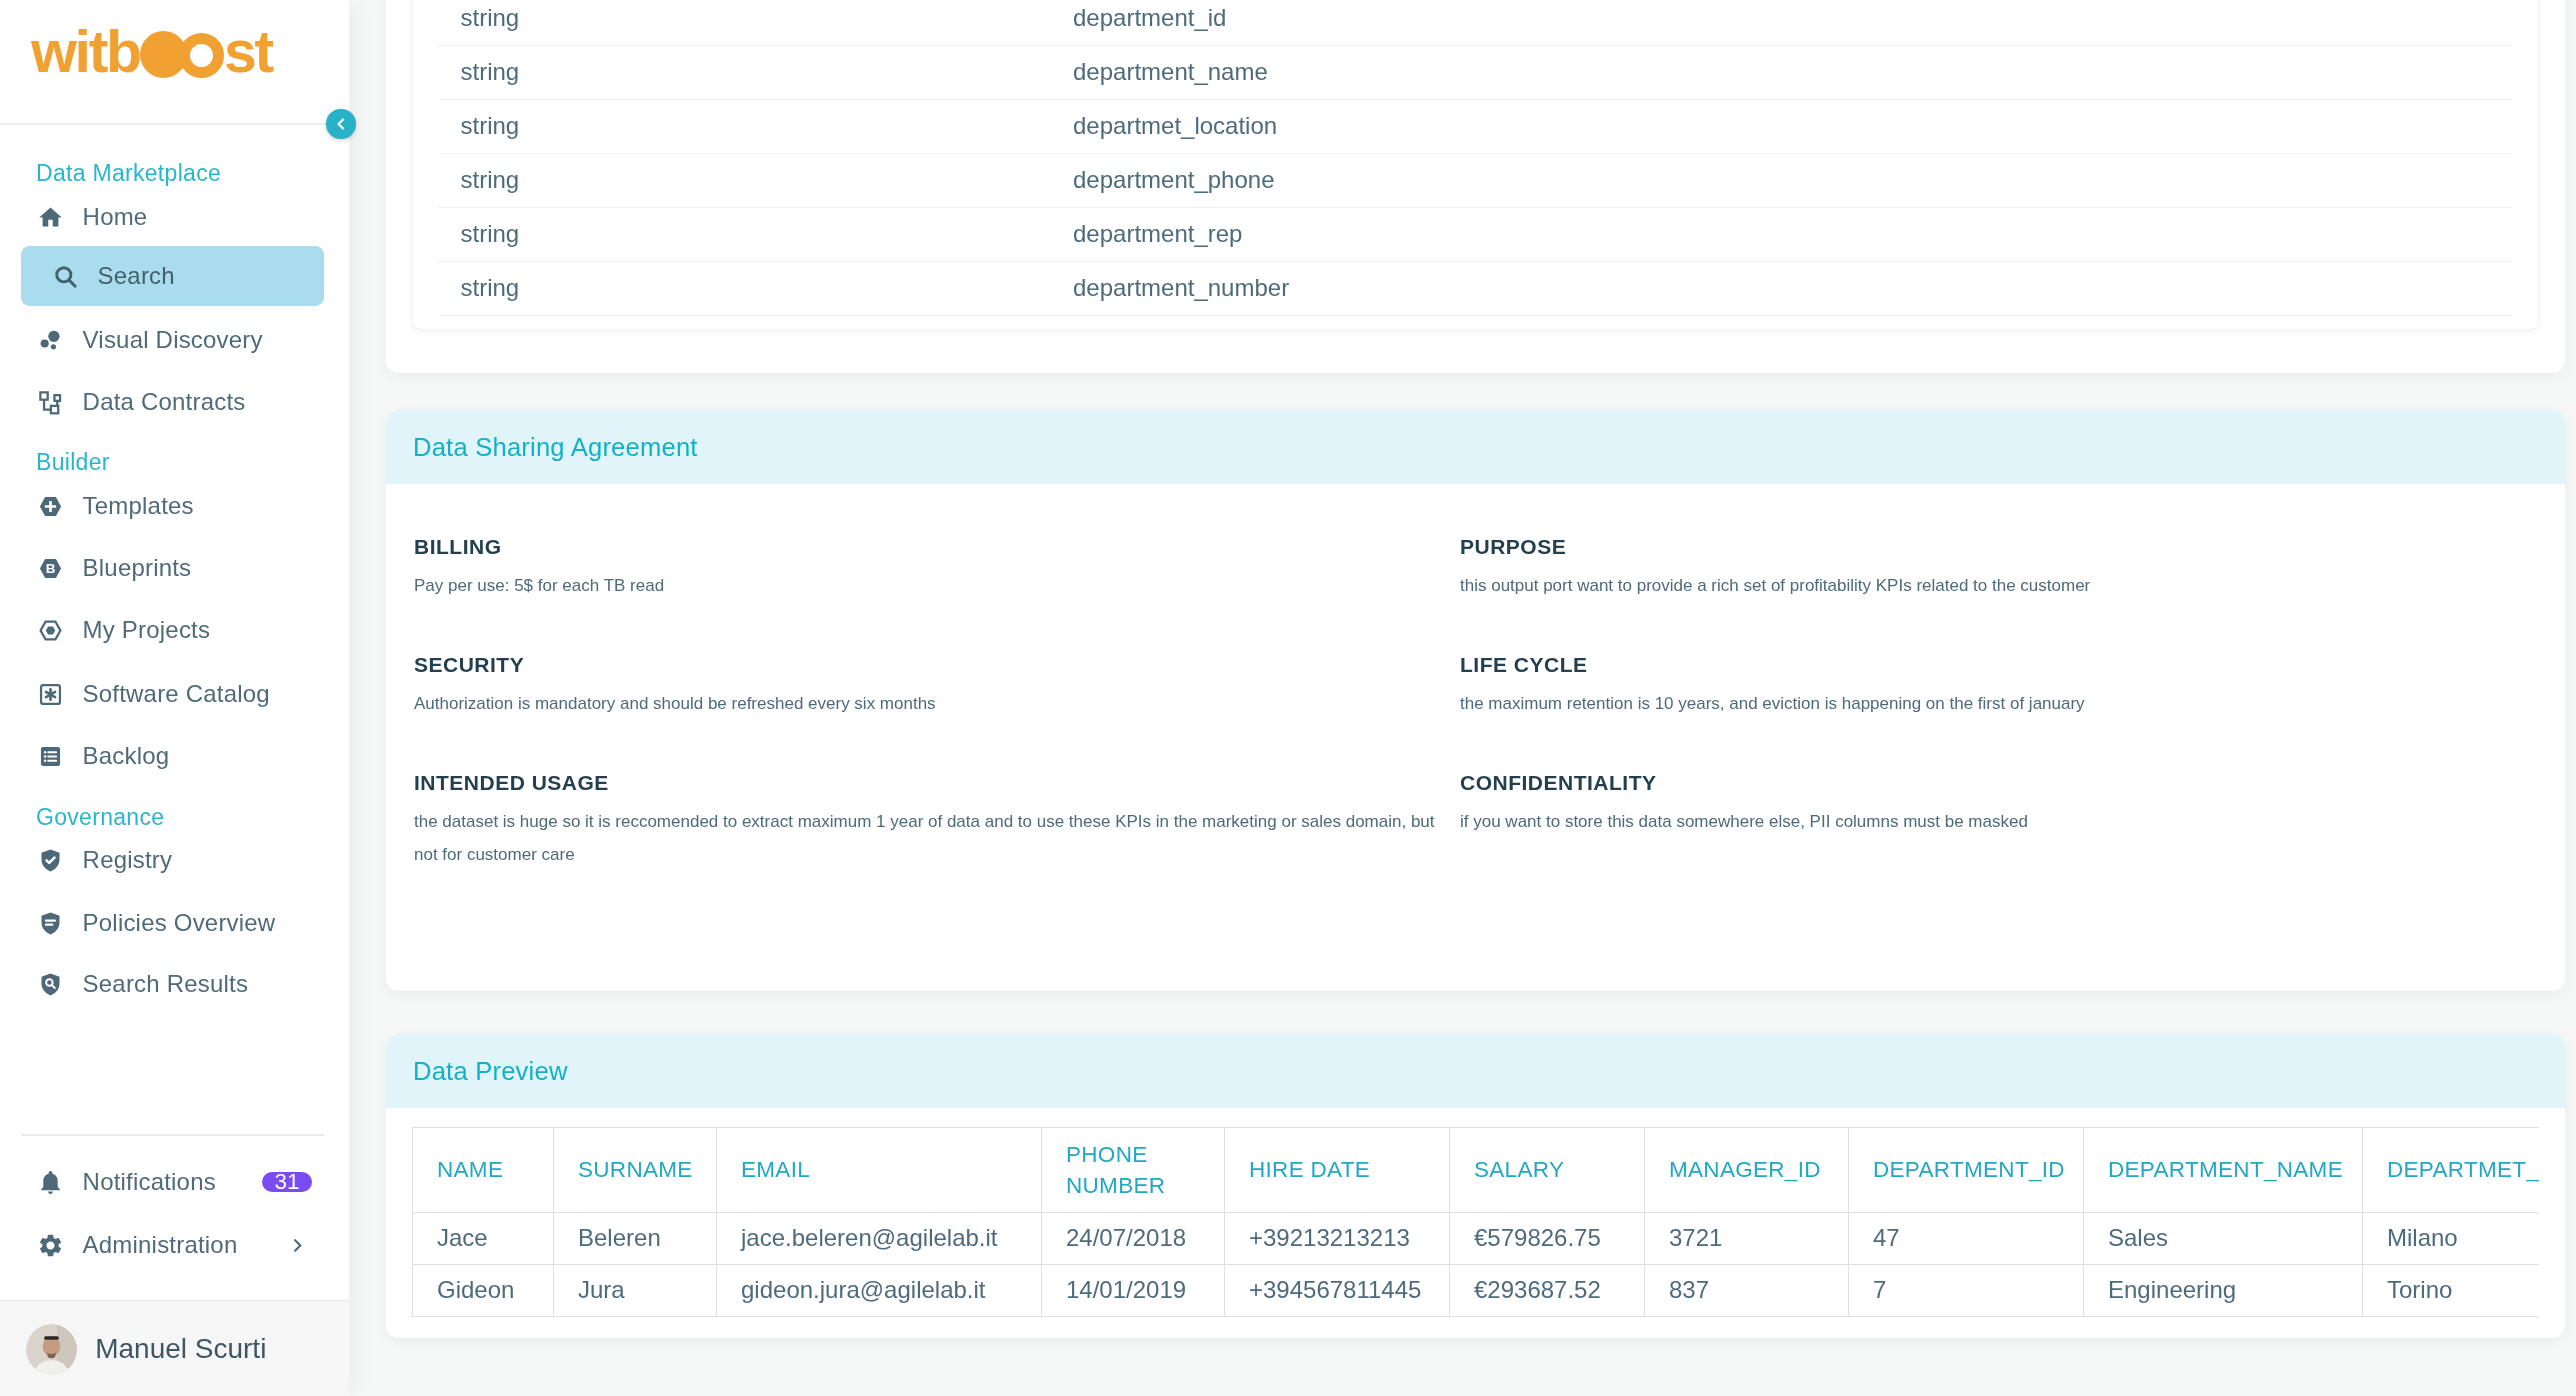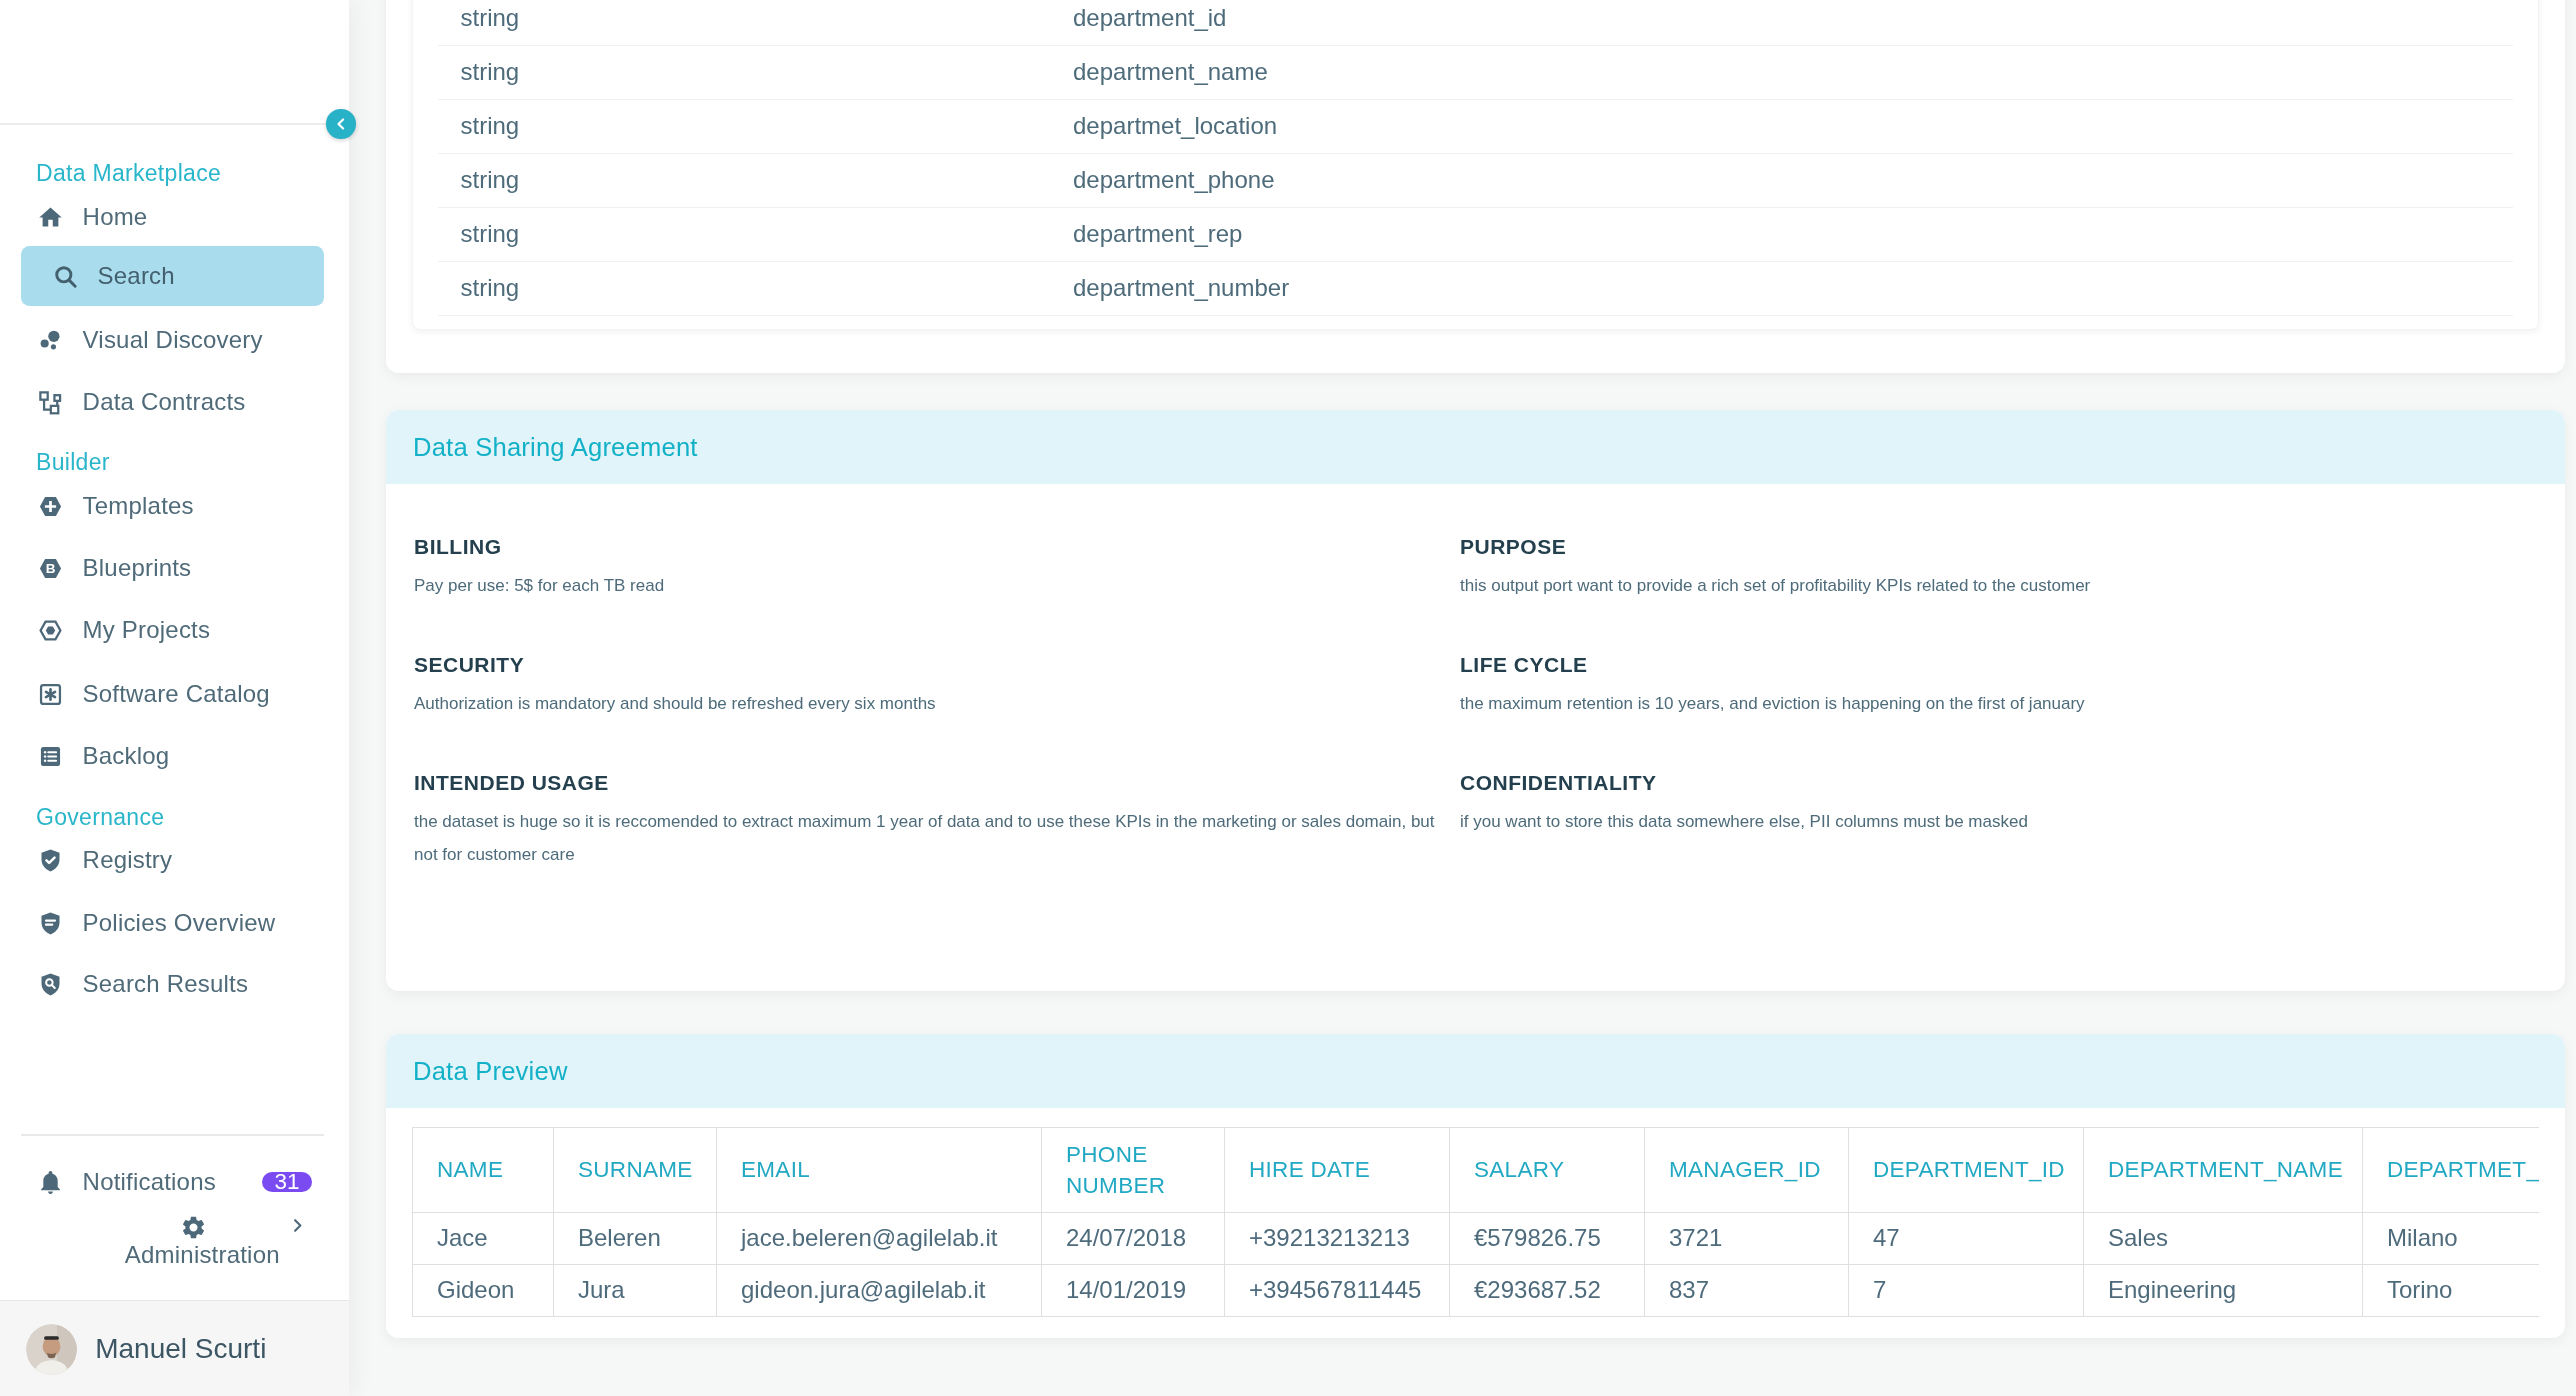--- a/index.html
+++ b/index.html
@@ -90,20 +90,21 @@
 
   svg { display:block; }
 </style>
 </head>
 <body>
 
 <div class="stage">
 
   <aside class="sidebar">
 
+    <div class="logo"><span>witb</span><span class="oo"><span class="o1"></span><span class="o2"></span></span><span>st</span></div>
 
     <div class="top-divider"></div>
 
     <div class="section-label" style="top:158px;">Data Marketplace</div>
 
     <div class="nav-row" style="top:186px;">
       <span class="nav-icon">
         <svg viewBox="0 0 24 24" width="27" height="27" fill="#4d6878">
             <path d="M10 20v-6h4v6h5v-8h3L12 3 2 12h3v8z"></path>
           </svg>
@@ -250,21 +251,21 @@
     <div class="nav-row" style="top:1151px;">
       <span class="nav-icon">
         <svg viewBox="0 0 24 24" width="27" height="27" fill="#4d6878">
             <path d="M12 22.2c1.2 0 2.1-.9 2.1-2.1h-4.2c0 1.2.9 2.1 2.1 2.1zm6.4-6.2v-5.2c0-3.2-1.7-5.9-4.7-6.6v-.7c0-.9-.8-1.7-1.7-1.7s-1.7.8-1.7 1.7v.7c-3 .7-4.7 3.4-4.7 6.6V16l-1.9 1.9v.9h16.6v-.9z"></path>
           </svg>
       </span>
       <span class="nav-label">Notifications</span>
       <span class="badge">31</span>
     </div>
 
-    <div class="nav-row" style="top:1214px;flex-direction:column;">
+    <div class="nav-row" style="top:1214px;">
       <span class="nav-icon">
         <svg viewBox="0 0 24 24" width="27" height="27" fill="#4d6878">
             <path d="M19.14 12.94c.04-.3.06-.61.06-.94 0-.32-.02-.64-.07-.94l2.03-1.58c.18-.14.23-.41.12-.61l-1.92-3.32c-.12-.22-.37-.29-.59-.22l-2.39.96c-.5-.38-1.03-.7-1.62-.94l-.36-2.54c-.04-.24-.24-.41-.48-.41h-3.84c-.24 0-.43.17-.47.41l-.36 2.54c-.59.24-1.13.57-1.62.94l-2.39-.96c-.22-.08-.47 0-.59.22L2.74 8.87c-.12.21-.08.47.12.61l2.03 1.58c-.05.3-.09.63-.09.94s.02.64.07.94l-2.03 1.58c-.18.14-.23.41-.12.61l1.92 3.32c.12.22.37.29.59.22l2.39-.96c.5.38 1.03.7 1.62.94l.36 2.54c.05.24.24.41.48.41h3.84c.24 0 .44-.17.47-.41l.36-2.54c.59-.24 1.13-.56 1.62-.94l2.39.96c.22.08.47 0 .59-.22l1.92-3.32c.12-.22.07-.47-.12-.61zM12 15.6c-1.98 0-3.6-1.62-3.6-3.6s1.62-3.6 3.6-3.6 3.6 1.62 3.6 3.6-1.62 3.6-3.6 3.6z"></path>
           </svg>
       </span>
       <span class="nav-label">Administration</span>
       <span class="admin-chevron">
         <svg viewBox="0 0 24 24" width="23" height="23">
             <path d="m9.5 6.5 5.5 5.5-5.5 5.5" fill="none" stroke="#4d6878" stroke-width="2.2" stroke-linecap="round" stroke-linejoin="round"></path>
           </svg>

